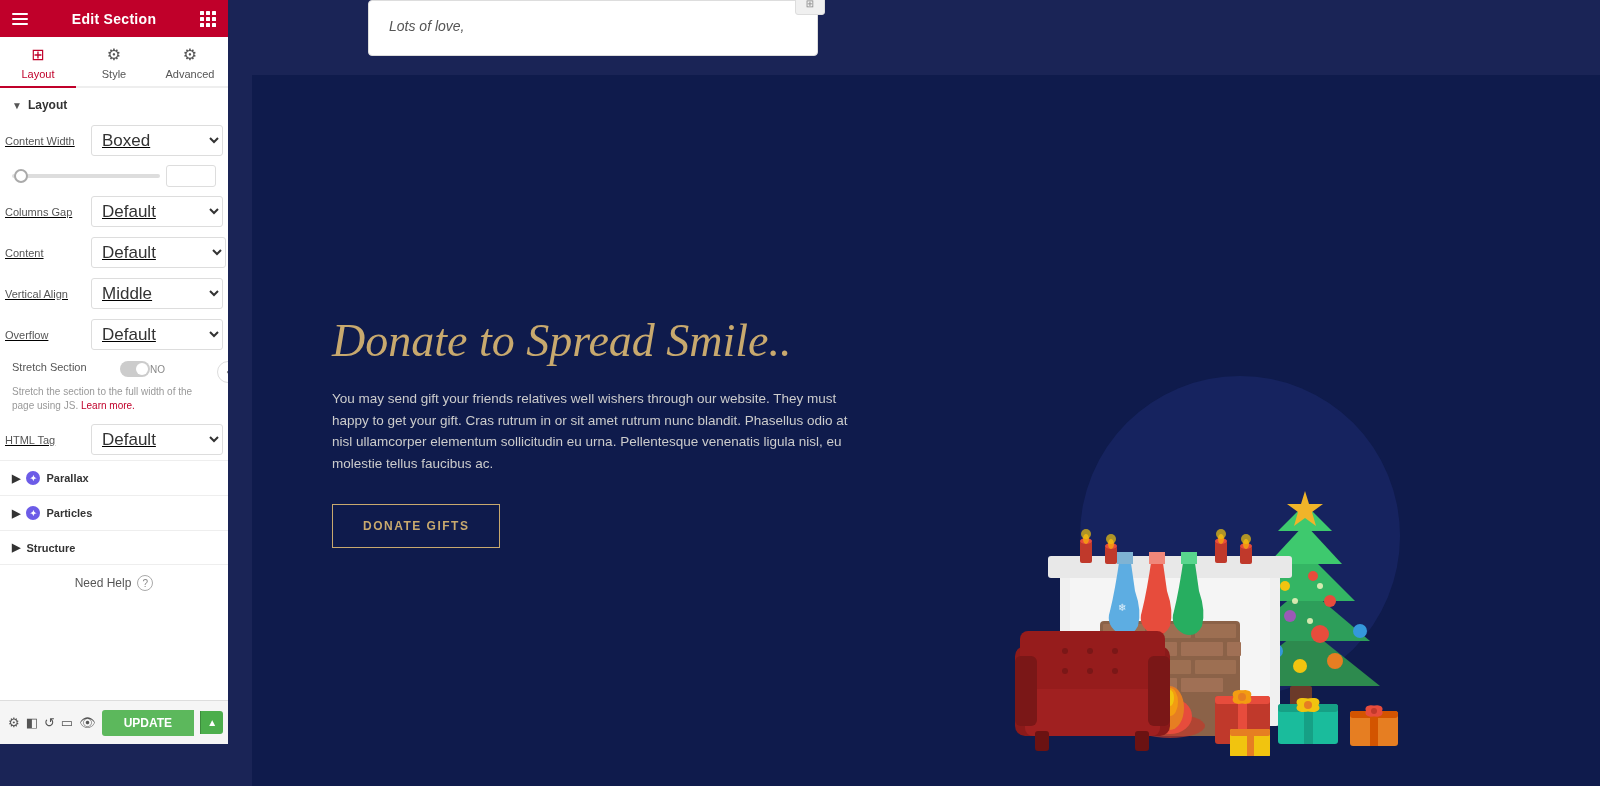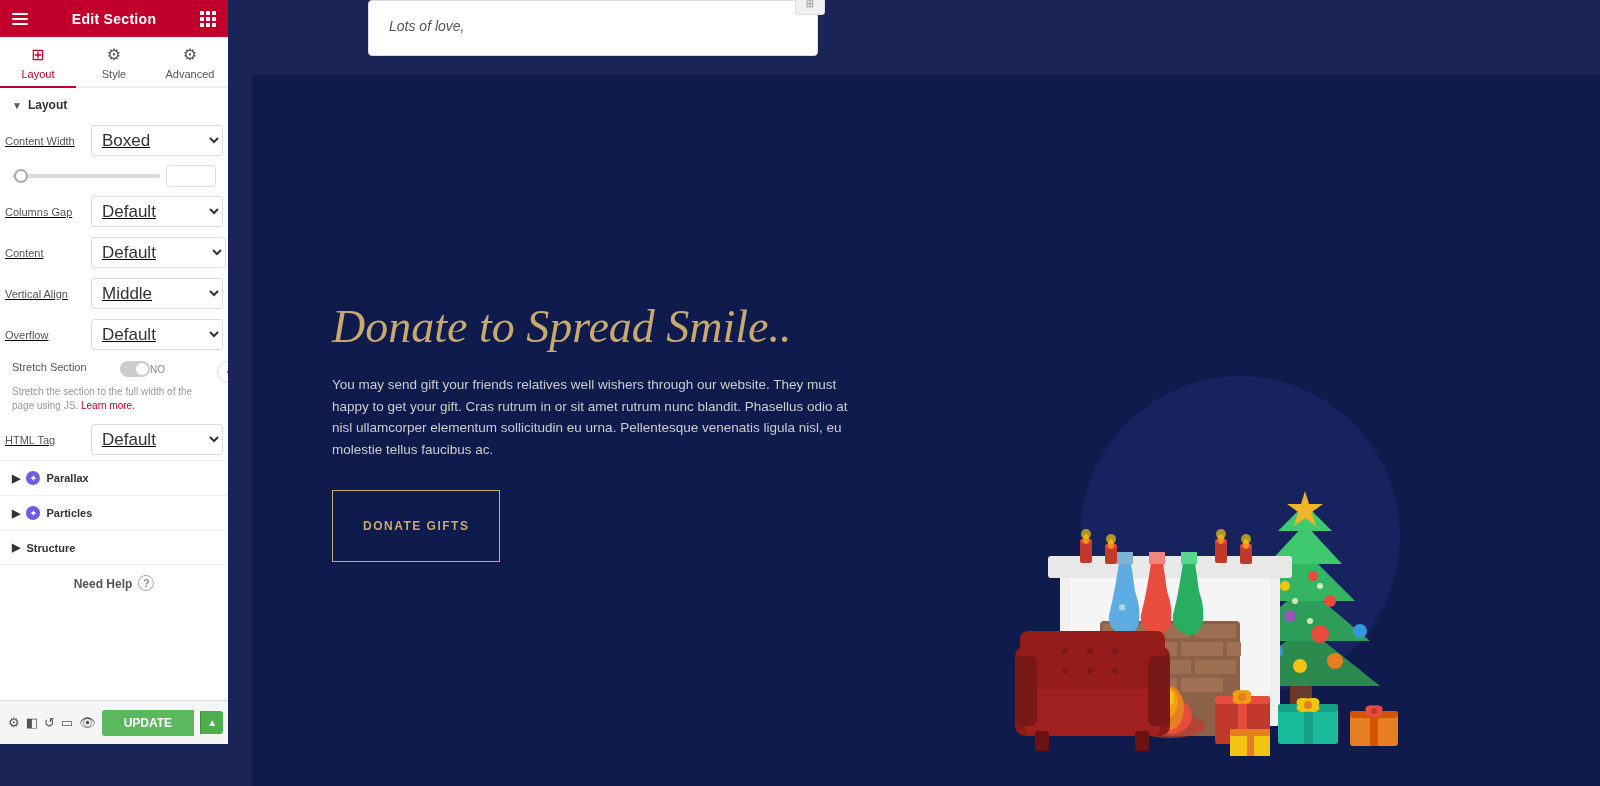--- a/index.html
+++ b/index.html
@@ -247,26 +247,25 @@
       justify-content: center;
       color: #fff;
       font-size: 8px;
     }
 
     
     .panel-footer {
       border-top: 1px solid #eee;
       padding: 10px 12px;
       display: flex;
-      align-items: flex-end;
+      align-items: center;
       justify-content: center;
       gap: 6px;
       font-size: 12px;
       color: #555;
-      font-weight: bold;
     }
     .help-circle {
       width: 16px;
       height: 16px;
       border: 1px solid #aaa;
       border-radius: 50%;
       display: flex;
       align-items: center;
       justify-content: center;
       font-size: 10px;
@@ -405,21 +404,21 @@
       color: #ccc;
       line-height: 1.6;
       margin-bottom: 30px;
     }
 
     .donate-btn {
       display: inline-block;
       border: 1px solid #c8a96e;
       color: #c8a96e;
       background: transparent;
-      padding: 28px 30px;
+      padding: 14px 30px;
       font-size: 12px;
       font-weight: bold;
       letter-spacing: 1.5px;
       cursor: pointer;
       text-transform: uppercase;
     }
 
     
     .right-illustration {
       flex: 1;

